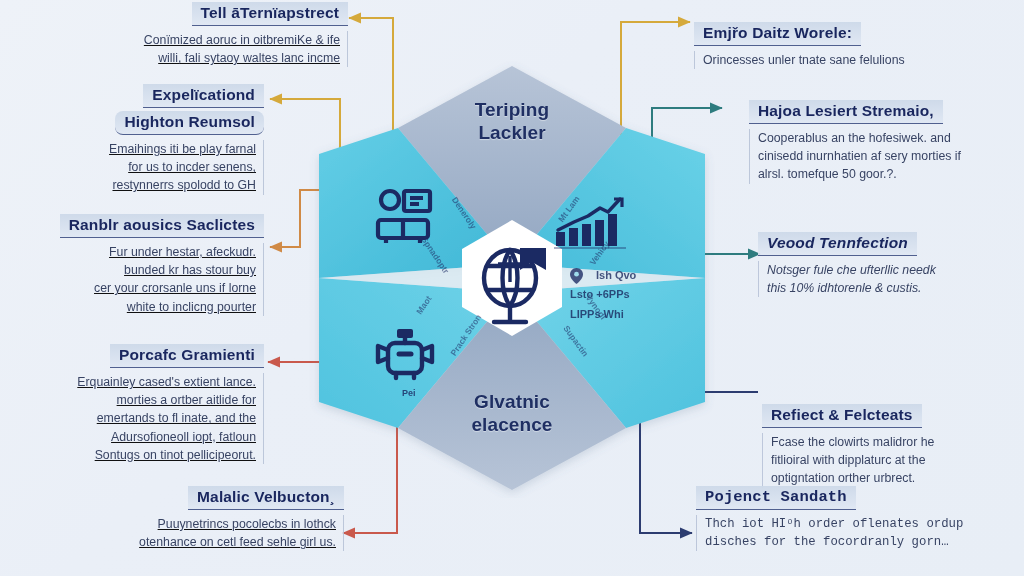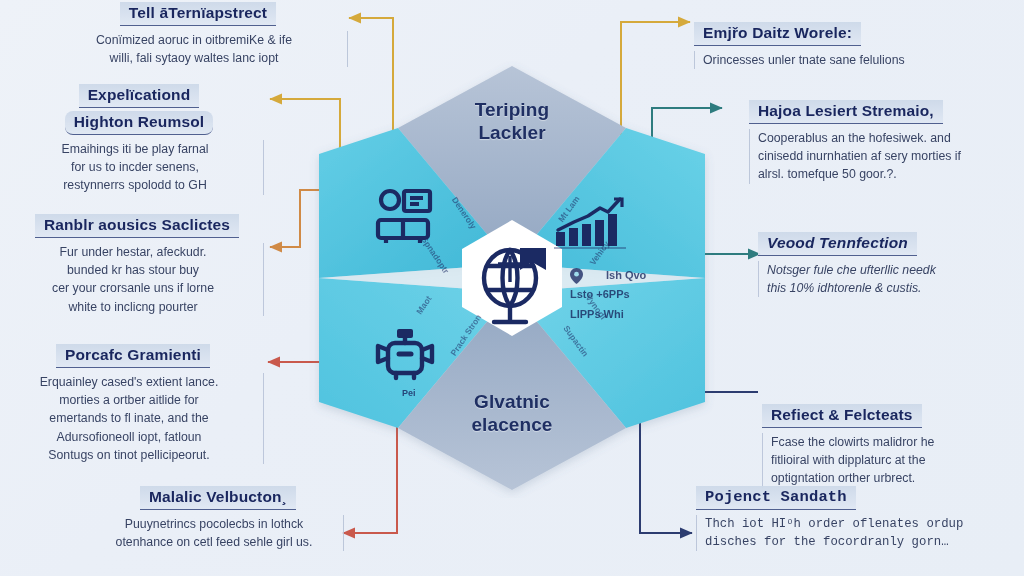--- a/index.html
+++ b/index.html
@@ -64,21 +64,21 @@
   
   #seg-br-text {
     position: absolute;
     left: 274px; top: 208px;
     color: #17265c;
     font-size: 11px;
     font-weight: bold;
     line-height: 1.75;
     opacity: .78;
   }
-  #seg-br-text .pinrow { display: flex; align-items: center; gap: 23px; }
+  #seg-br-text .pinrow { display: flex; align-items: center; gap: 13px; }
 
   
   .seam {
     position: absolute;
     font-size: 8.5px;
     font-weight: bold;
     color: #1e2e66;
     opacity: .55;
     white-space: nowrap;
   }
@@ -113,21 +113,21 @@
   }
   .block .body {
     color: #2a3658;
     font-size: 12.3px;
     line-height: 1.48;
     margin-top: 5px;
     opacity: .93;
   }
   .block .body div { white-space: nowrap; }
 
-  .align-right { text-align: center; }
+  .align-right { text-align: right; text-decoration: underline; }
   .align-right .body { border-right: 1.5px solid #b9c4d8; padding-right: 7px; }
   .align-left  { text-align: left; }
   .align-left  .body { border-left: 1.5px solid #b9c4d8; padding-left: 8px; }
 
   
   #blk-tl      { left: 48px;  top: 2px;   width: 300px; }
   #blk-l1      { left: 14px;  top: 84px;  width: 250px; }
   #blk-l2      { left: 10px;  top: 214px; width: 254px; }
   #blk-l3      { left: 2px;   top: 344px; width: 262px; }
   #blk-bl      { left: 92px;  top: 486px; width: 252px; }
@@ -328,21 +328,21 @@
         <path d="M66,28 L92,28 L92,50 L78,42 L66,50 Z" fill="#1b2a63"></path>
         <path d="M56,36 v26 M44,44 h24" stroke="#1b2a63" stroke-width="3.4"></path>
       </svg>
     </div>
   </div>
 
   <div class="block align-right" id="blk-tl">
     <span class="head">Tell āTernïapstrect</span>
     <div class="body">
       <div>Conïmized aoruc in oitbremiKe &amp; ife</div>
-      <div>willi, fali sytaoy waltes lanc iopt</div>
+      <div>willi, fali sytaoy waltes lanc incme</div>
     </div>
   </div>
 
   <div class="block align-right" id="blk-l1">
     <span class="head">Expelïcationd</span><br>
     <span class="head second">Highton Reumsol</span>
     <div class="body">
       <div>Emaihings iti be play farnal</div>
       <div>for us to incder senens,</div>
       <div>restynnerrs spolodd to GH</div>

